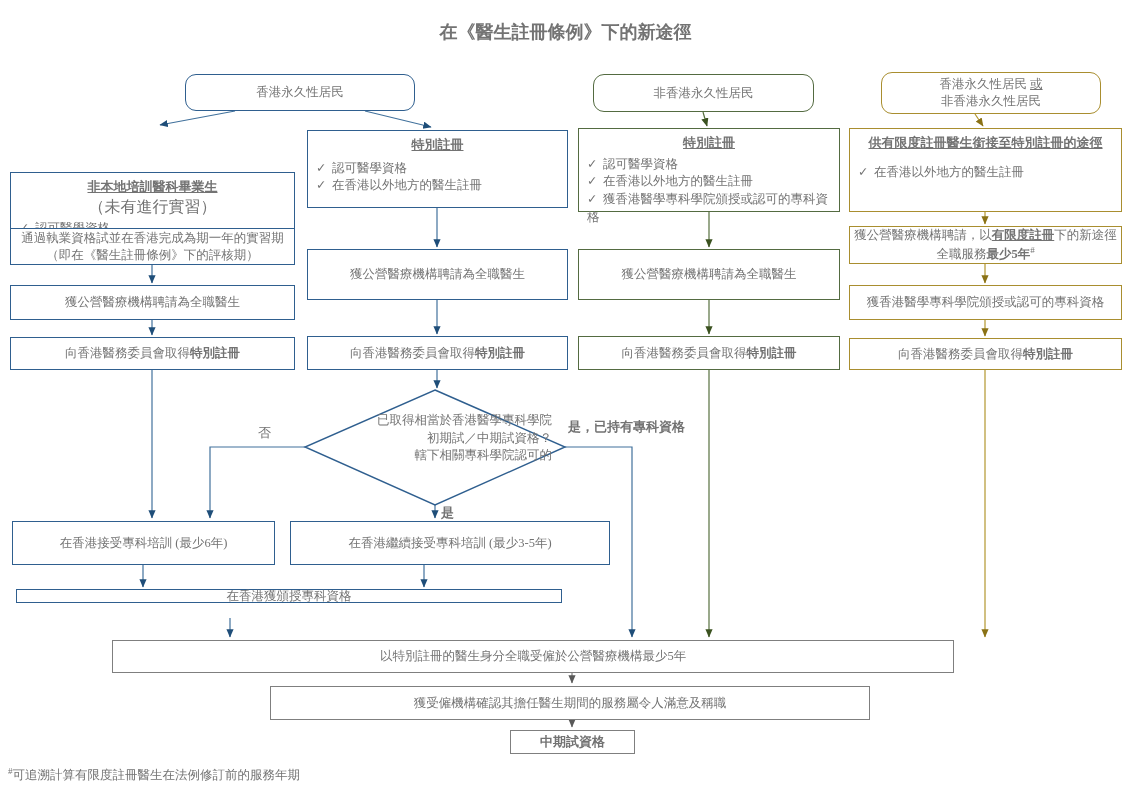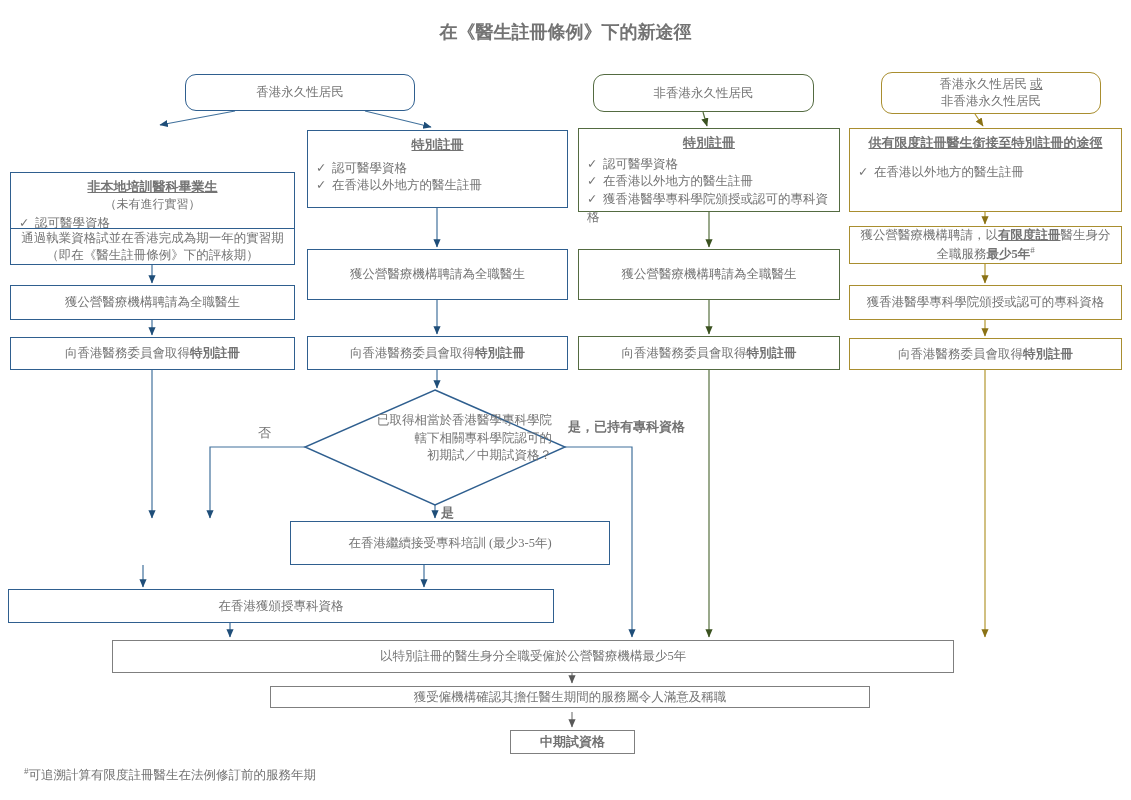--- a/index.html
+++ b/index.html
@@ -9,30 +9,30 @@
   .box{position:absolute;box-sizing:border-box;background:#fff;z-index:2;font-size:12.5px;line-height:1.35;}
   .b-blue{border:1.6px solid #2f5f8f;}
   .b-green{border:1.6px solid #546b41;}
   .b-gold{border:1.6px solid #a98e2f;}
   .b-gray{border:1.2px solid #7f7f7f;}
   .rounded{border-radius:11px;}
   .center{display:flex;align-items:center;justify-content:center;text-align:center;}
   .col-center{display:flex;flex-direction:column;align-items:center;justify-content:center;text-align:center;}
   .title{position:absolute;left:0;top:20px;width:100%;text-align:center;font-size:18px;font-weight:bold;z-index:2;}
   .entry-title{text-align:center;font-weight:bold;text-decoration:underline;font-size:13px;margin-top:5px;}
-  .entry-sub{text-align:center;font-size:12px;}
+  .entry-sub{text-align:center;font-size:16px;}
   .entry-items{padding:3px 6px 0 8px;}
   .item{font-size:12.5px;line-height:1.42;}
   .item .mark{display:inline-block;width:16px;}
   .u{text-decoration:underline;}
   b{font-weight:bold;}
   .lbl{position:absolute;z-index:3;font-size:13px;background:transparent;}
   .bold{font-weight:bold;}
   .diamond-text{position:absolute;z-index:3;text-align:right;font-size:12.5px;line-height:1.4;}
-  .footnote{position:absolute;left:24px;top:766px;font-size:12.5px;z-index:2;}
+  .footnote{position:absolute;left:8px;top:766px;font-size:12.5px;z-index:2;}
   sup{font-size:9px;vertical-align:super;}
 </style>
 </head>
 <body>
 
 <div class="canvas">
 
   <div class="title">在《醫生註冊條例》下的新途徑</div>
 
   <svg class="wires" width="1131" height="800">
@@ -151,50 +151,53 @@
     <span><span>向香港醫務委員會取得</span><b>特別註冊</b></span>
   </div>
 
   <div class="box b-gold" style="left:849px;top:128px;width:273px;height:84px;">
     <div class="entry-title">供有限度註冊醫生銜接至特別註冊的途徑</div>
     <div class="entry-items" style="padding-top:12px;">
       <div class="item"><span class="mark">✓</span><span>在香港以外地方的醫生註冊</span></div>
     </div>
   </div>
   <div class="box b-gold col-center" style="left:849px;top:226px;width:273px;height:38px;">
-    <div><span>獲公營醫療機構聘請，以</span><b class="u">有限度註冊</b><span>醫生身分</span></div>
+    <div><span>獲公營醫療機構聘請，以</span><b class="u">有限度註冊</b><span>下的新途徑</span></div>
     <div><span>全職服務</span><b>最少5年</b><sup>#</sup></div>
   </div>
   <div class="box b-gold center" style="left:849px;top:285px;width:273px;height:35px;">
     <span>獲香港醫學專科學院頒授或認可的專科資格</span>
   </div>
   <div class="box b-gold center" style="left:849px;top:338px;width:273px;height:32px;">
     <span><span>向香港醫務委員會取得</span><b>特別註冊</b></span>
   </div>
 
   <div class="diamond-text" style="left:318px;top:412px;width:234px;">
     <div>已取得相當於香港醫學專科學院</div>
+    <div>初期試／中期試資格？</div>
     <div>轄下相關專科學院認可的</div>
-    <div>初期試／中期試資格？</div>
   </div>
   <div class="lbl" style="left:258px;top:424px;">否</div>
   <div class="lbl bold" style="left:441px;top:504px;">是</div>
   <div class="lbl bold" style="left:568px;top:418px;">是，已持有專科資格</div>
 
+  <div class="box b-blue center" style="left:12px;top:521px;width:263px;height:44px;">
+    <span>在香港接受專科培訓 (最少6年)</span>
+  </div>
   <div class="box b-blue center" style="left:290px;top:521px;width:320px;height:44px;">
     <span>在香港繼續接受專科培訓 (最少3-5年)</span>
   </div>
-  <div class="box b-blue center" style="left:8px;top:589px;width:546px;height:34px;">
+  <div class="box b-blue center" style="left:16px;top:589px;width:546px;height:14px;">
     <span>在香港獲頒授專科資格</span>
   </div>
 
   <div class="box b-gray center" style="left:112px;top:640px;width:842px;height:33px;">
     <span>以特別註冊的醫生身分全職受僱於公營醫療機構最少5年</span>
   </div>
-  <div class="box b-gray center" style="left:270px;top:686px;width:600px;height:22px;text-align:right;">
+  <div class="box b-gray center" style="left:270px;top:686px;width:600px;height:34px;text-align:right;">
     <span>獲受僱機構確認其擔任醫生期間的服務屬令人滿意及稱職</span>
   </div>
   <div class="box b-gray center bold" style="left:510px;top:730px;width:125px;height:24px;font-size:13px;">
     <span>中期試資格</span>
   </div>
 
   <div class="footnote">
     <sup>#</sup><span>可追溯計算有限度註冊醫生在法例修訂前的服務年期</span>
   </div>
 

